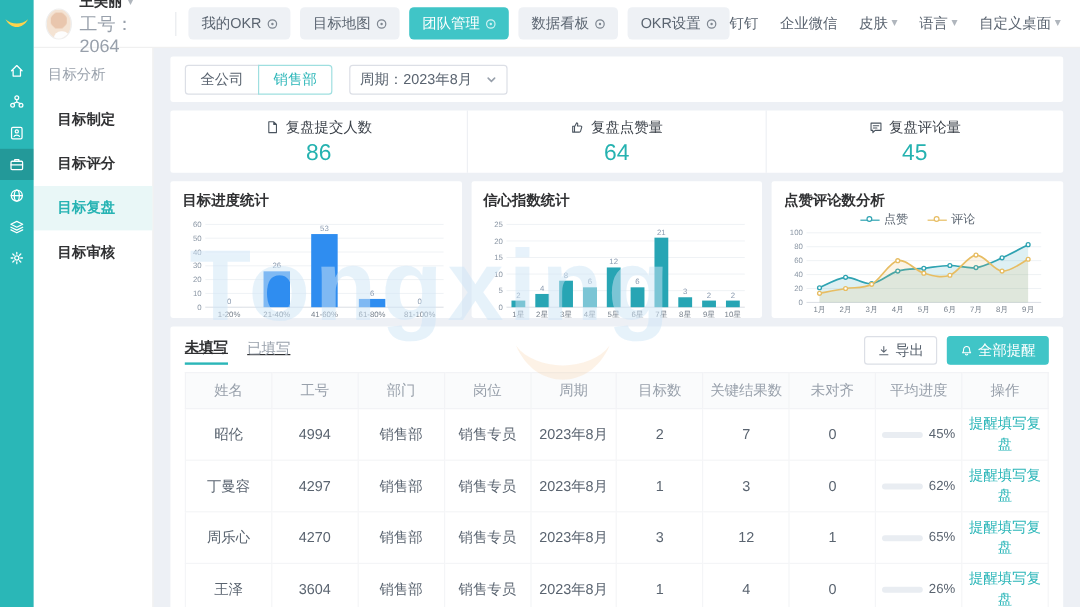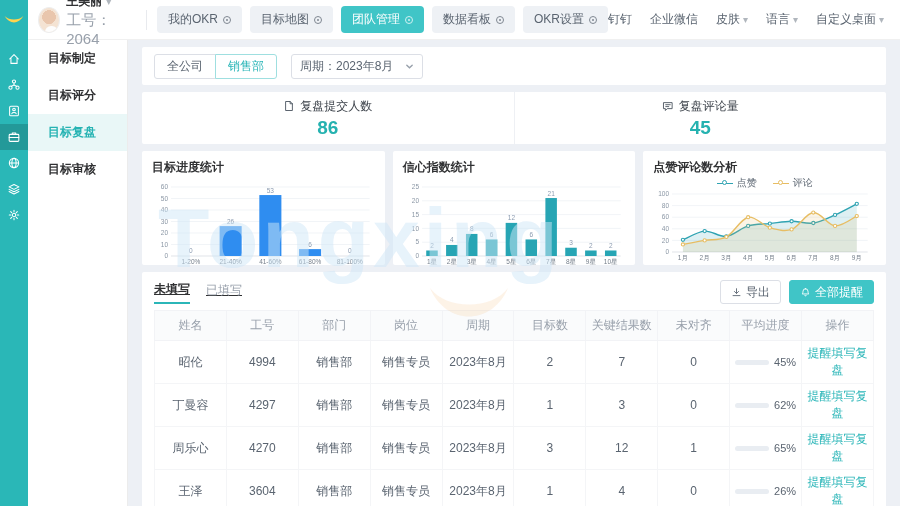--- a/index.html
+++ b/index.html
@@ -60,21 +60,21 @@
   .seg-btn.active { color:#2bb6b8; border-color:#9fdfe0; border-radius:0 3px 3px 0; margin-left:-1px; position:relative; z-index:1; }
   .period { height:25px; width:132px; border:1px solid #dcdfe6; border-radius:3px; display:flex;
     align-items:center; justify-content:space-between; padding:0 8px; color:#5a6470; cursor:pointer; }
   .period svg { width:9px; height:9px; stroke:#98a0ab; fill:none; stroke-width:1.5; stroke-linecap:round; }
 
   .stats { margin-top:7px; height:52px; display:flex; }
   .stat { flex:1; display:flex; flex-direction:column; align-items:center; justify-content:center; gap:2px; }
   .stat + .stat { border-left:1px solid #eef0f4; }
   .stat-label { display:flex; align-items:center; gap:5px; color:#3d434b; font-size:12px; }
   .stat-label svg { width:12px; height:12px; stroke:#4a545f; fill:none; stroke-width:1.2; stroke-linecap:round; stroke-linejoin:round; }
-  .stat-value { color:#25b2b0; font-size:19px; font-weight:bold; }
+  .stat-value { color:#25b2b0; font-size:19px; font-weight:normal; }
 
   .charts { margin-top:7px; display:flex; gap:8px; }
   .chart-card { flex:1; height:114px; padding:8px 10px 4px 10px; }
   .chart-title { font-size:12px; font-weight:bold; color:#303133; }
   .chart-card svg.plot { display:block; width:100%; }
   .chart-legend { display:flex; justify-content:center; gap:16px; align-items:center; height:12px; margin-top:1px; }
   .lg-item { display:flex; align-items:center; gap:4px; font-size:10px; color:#5a6470; cursor:pointer; }
   .lg-mark { position:relative; width:16px; height:7px; display:inline-block; }
   .lg-line { position:absolute; left:0; top:3px; width:16px; height:1.5px; }
   .lg-ring { position:absolute; left:5px; top:0.5px; width:5px; height:5px; border:1.5px solid; border-radius:50%; background:#fff; }
@@ -234,20 +234,21 @@
           <span class="caret">▾</span>
         </span>
         <span class="rm-item">
           <span>自定义桌面</span>
           <span class="caret">▾</span>
         </span>
       </div>
   </header>
 
   <aside class="sidebar">
+    <div class="sb-header">目标分析</div>
     <div id="sbItems">
         <div class="sb-item">目标制定</div>
         <div class="sb-item">目标评分</div>
         <div class="sb-item active">目标复盘</div>
         <div class="sb-item">目标审核</div>
       </div>
   </aside>
 
   <main class="main">
 
@@ -268,20 +269,31 @@
         <div class="stat">
           <div class="stat-label">
             <span style="display:flex">
               <svg viewBox="0 0 16 16">
                 <path d="M4 2 h5.5 L12.5 5 V14 H4 Z M9.5 2 V5 H12.5"></path>
               </svg>
             </span>
             <span>复盘提交人数</span>
           </div>
           <div class="stat-value">86</div>
+        </div>
+        <div class="stat">
+          <div class="stat-label">
+            <span style="display:flex">
+              <svg viewBox="0 0 16 16">
+                <path d="M3 7 h2 v6.5 H3 Z M5 7.5 L7.3 3.2 c.9 0 1.5 .7 1.3 1.6 L8.2 6.6 h3.6 c.9 0 1.5 .8 1.2 1.6 l-1.2 4.2 c-.2 .7-.8 1.1-1.5 1.1 H5"></path>
+              </svg>
+            </span>
+            <span>复盘点赞量</span>
+          </div>
+          <div class="stat-value">64</div>
         </div>
         <div class="stat">
           <div class="stat-label">
             <span style="display:flex">
               <svg viewBox="0 0 16 16">
                 <path d="M2.5 3.5 h11 v8 h-6.5 L4.5 14 v-2.5 h-2 Z M5 6.3 h6 M5 8.8 h4"></path>
               </svg>
             </span>
             <span>复盘评论量</span>
           </div>

